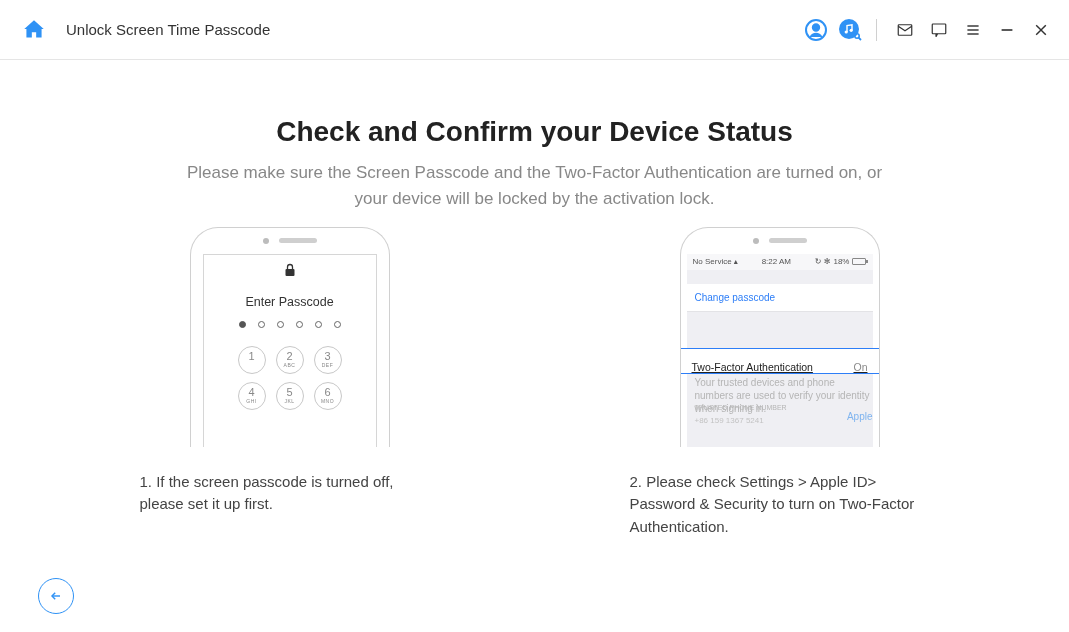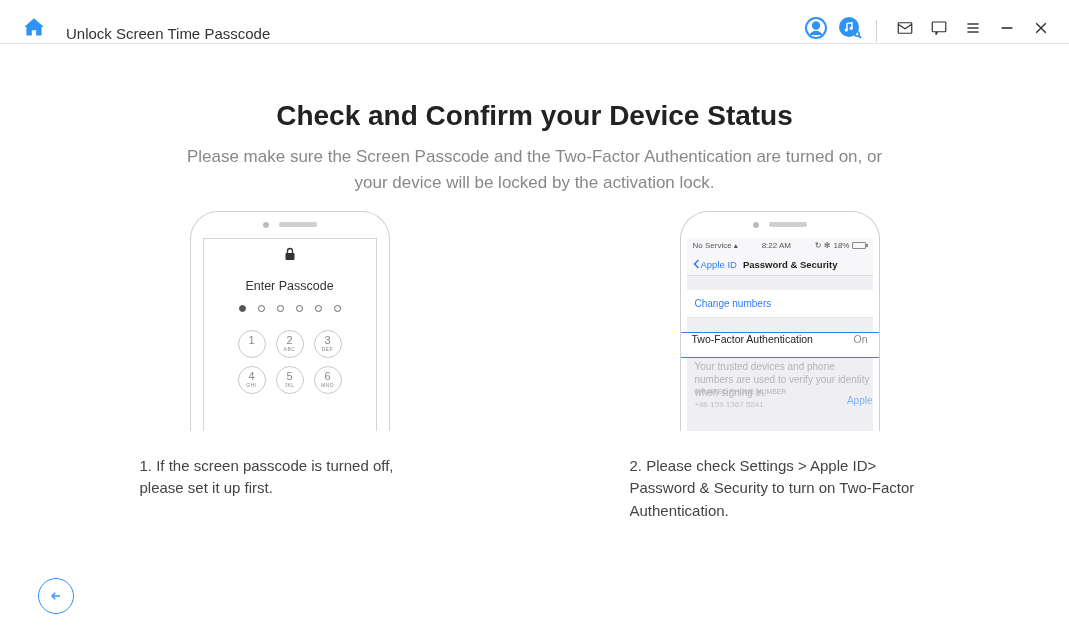--- a/index.html
+++ b/index.html
@@ -1,18 +1,18 @@
 <!DOCTYPE html>
 <html><head>
 <meta charset="utf-8">
 <style>
   * { box-sizing: border-box; margin: 0; padding: 0; }
   html, body { width: 1069px; height: 632px; font-family: -apple-system, "Segoe UI", Arial, sans-serif; background: #fff; color: #333; overflow: hidden; }
   
-  .header { display: flex; align-items: flex-end; height: 44px; padding: 1px 14px; border-bottom: 1px solid #e5e5e5; }
+  .header { display: flex; align-items: center; height: 60px; padding: 1px 14px; border-bottom: 1px solid #e5e5e5; }
   .header .home-icon svg { width: 26px; height: 26px; display: block; }
   .header .title { margin-left: 18px; font-size: 15px; color: #333; }
   .header .spacer { flex: 1; }
   .hdr-icon { width: 28px; height: 28px; display: flex; align-items: center; justify-content: center; margin-left: 6px; cursor: pointer; }
   .header .circle-icon svg { width: 24px; height: 24px; }
   .header .divider { width: 1px; height: 22px; background: #d0d0d0; margin: 0 8px 0 12px; }
   .hdr-sys svg { width: 18px; height: 18px; }
   .hdr-sys.menu svg{ width:16px;height:16px;}
   .hdr-sys.min { font-size: 22px; color:#333; line-height:1; }
   .hdr-sys.close svg { width: 16px; height: 16px; }
@@ -43,21 +43,21 @@
   .p2-screen { margin:0 6px; height:200px; background:#efeff3; position:relative; font-size:9px; color:#7a7a7a; }
   .p2-status { height:16px; background:#f7f7f9; display:flex; align-items:center; justify-content:space-between; padding:0 6px; font-size:8px; color:#555; }
   .p2-status .right{display:flex;align-items:center;gap:3px;}
   .batt { width:14px; height:7px; border:1px solid #888; border-radius:1px; position:relative; }
   .batt::after{content:"";position:absolute;right:-3px;top:1px;width:2px;height:3px;background:#888;}
   .batt-fill{height:100%;width:75%;background:#49c060;}
   .p2-nav { height:22px; background:#f7f7f9; border-bottom:1px solid #dcdcdc; display:flex; align-items:center; padding:0 6px; font-size:9.5px;}
   .p2-nav .back{ color:#2d7ef7; display:flex;align-items:center;gap:1px;}
   .p2-nav .navtitle{ color:#222; font-weight:600; margin-left:6px;}
   .p2-cell { background:#fff; padding:8px 8px; font-size:10px; color:#2d7ef7; border-bottom:1px solid #e3e3e6; margin-top:14px;}
-  .tfa-box { position:absolute; left:-8px; right:-8px; top:94px; border:1.5px solid #2d7ef7; background:#fff; height:26px; display:flex; align-items:flex-start; justify-content:space-between; padding:0 12px; font-size:10.5px; color:#222; }
+  .tfa-box { position:absolute; left:-8px; right:-8px; top:94px; border:1.5px solid #2d7ef7; background:#fff; height:26px; display:flex; align-items:flex-end; justify-content:space-between; padding:0 12px; font-size:10.5px; color:#222;text-decoration:underline; }
   .tfa-box .on{ color:#8a8a8a; }
   .p2-note { position:absolute; top:122px; left:8px; right:0; font-size:10px; color:#b5b5b5; line-height:1.3;}
   .p2-note .edit { color:#7fb4ef; float:right; margin-top:8px;}
   .p2-trusted { position:absolute; top:150px; left:8px; font-size:7px; color:#b5b5b5;}
   .p2-phone { position:absolute; top:162px; left:8px; font-size:8px; color:#c3c3c3;}
   
   .phone.p2 { overflow:visible; }
   .phone.p2 .mask { overflow:hidden; border-radius:26px 26px 0 0; height:100%; }
   .caption { margin-top:24px; font-size:15px; color:#444; line-height:1.5; }
   
@@ -199,30 +199,21 @@
           <div class="earpiece">
                 <div class="cam-dot"></div>
                 <div class="speaker"></div>
               </div>
           <div class="p2-screen">
             <div class="p2-status">
               <span><span>No Service</span> ▴</span>
               <span>8:22 AM</span>
               <span class="right">↻ ✻ <span>18%</span><span class="batt"><span class="batt-fill"></span></span></span>
             </div>
-            <div class="p2-nav">
-              <span class="back">
-                    <svg width="7" height="10" viewBox="0 0 7 10" fill="none" stroke="#2d7ef7" stroke-width="1.6">
-                      <path d="M5.5 1L1.5 5l4 4"></path>
-                    </svg>
-                    <span>Apple ID</span>
-                  </span>
-              <span class="navtitle">Password &amp; Security</span>
-            </div>
-            <div class="p2-cell">Change numbers</div>
+            <div class="p2-cell">Change passcode</div>
             <div class="tfa-box">
               <span>Two-Factor Authentication</span>
               <span class="on">On</span>
             </div>
             <div class="p2-note"><span>Your trusted devices and phone numbers are used to verify your identity when signing in.</span><span class="edit">Apple</span></div>
             <div class="p2-trusted">TRUSTED PHONE NUMBER</div>
             <div class="p2-phone">+86 159 1367 5241</div>
           </div>
          </div>
         </div>

